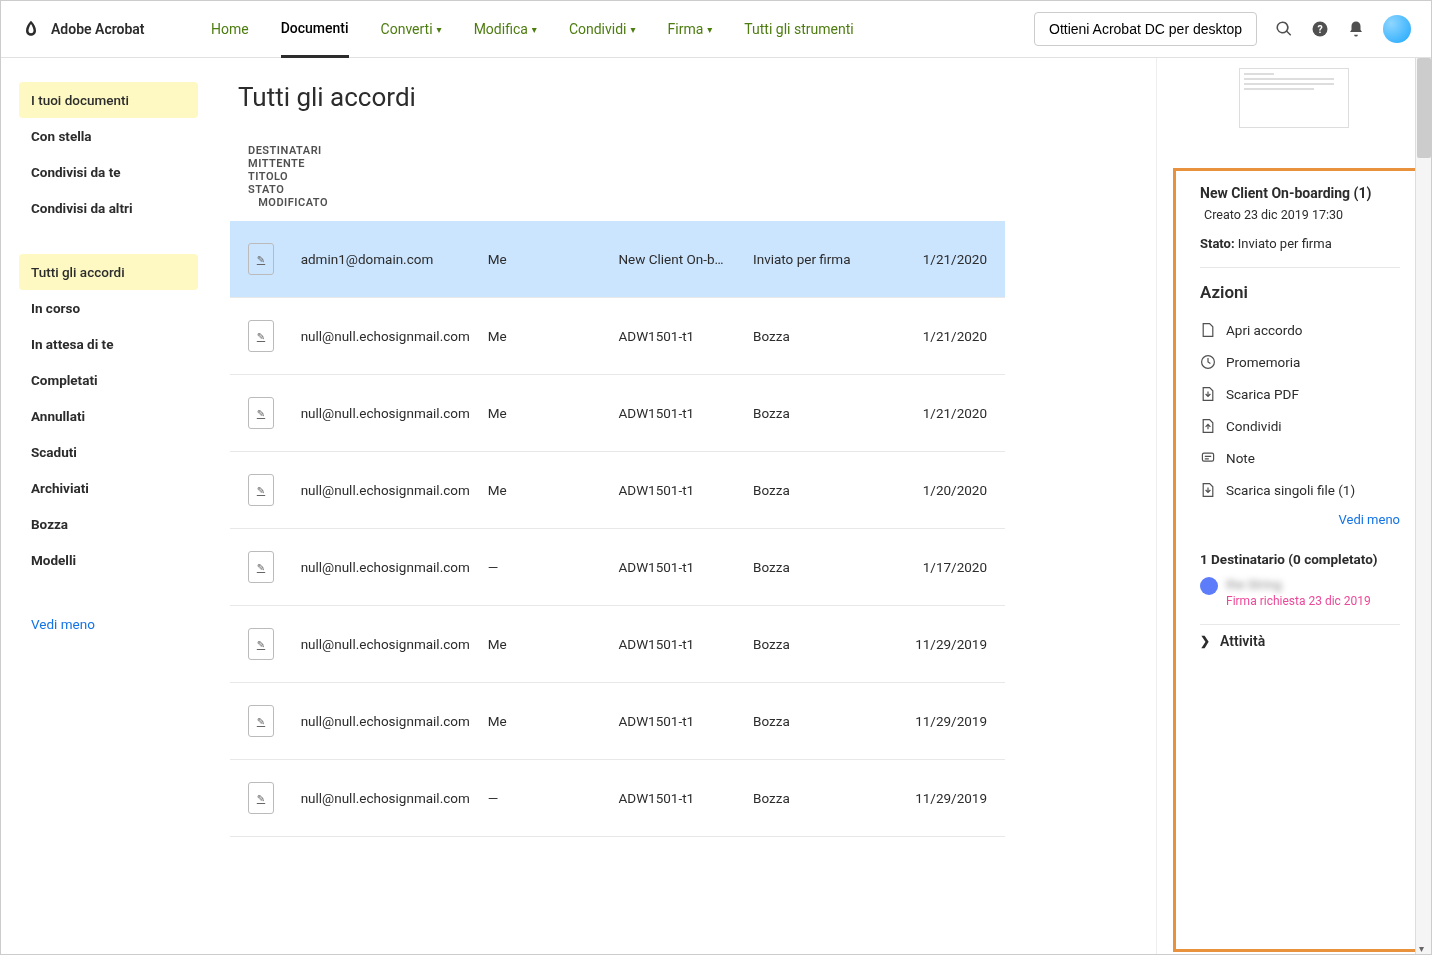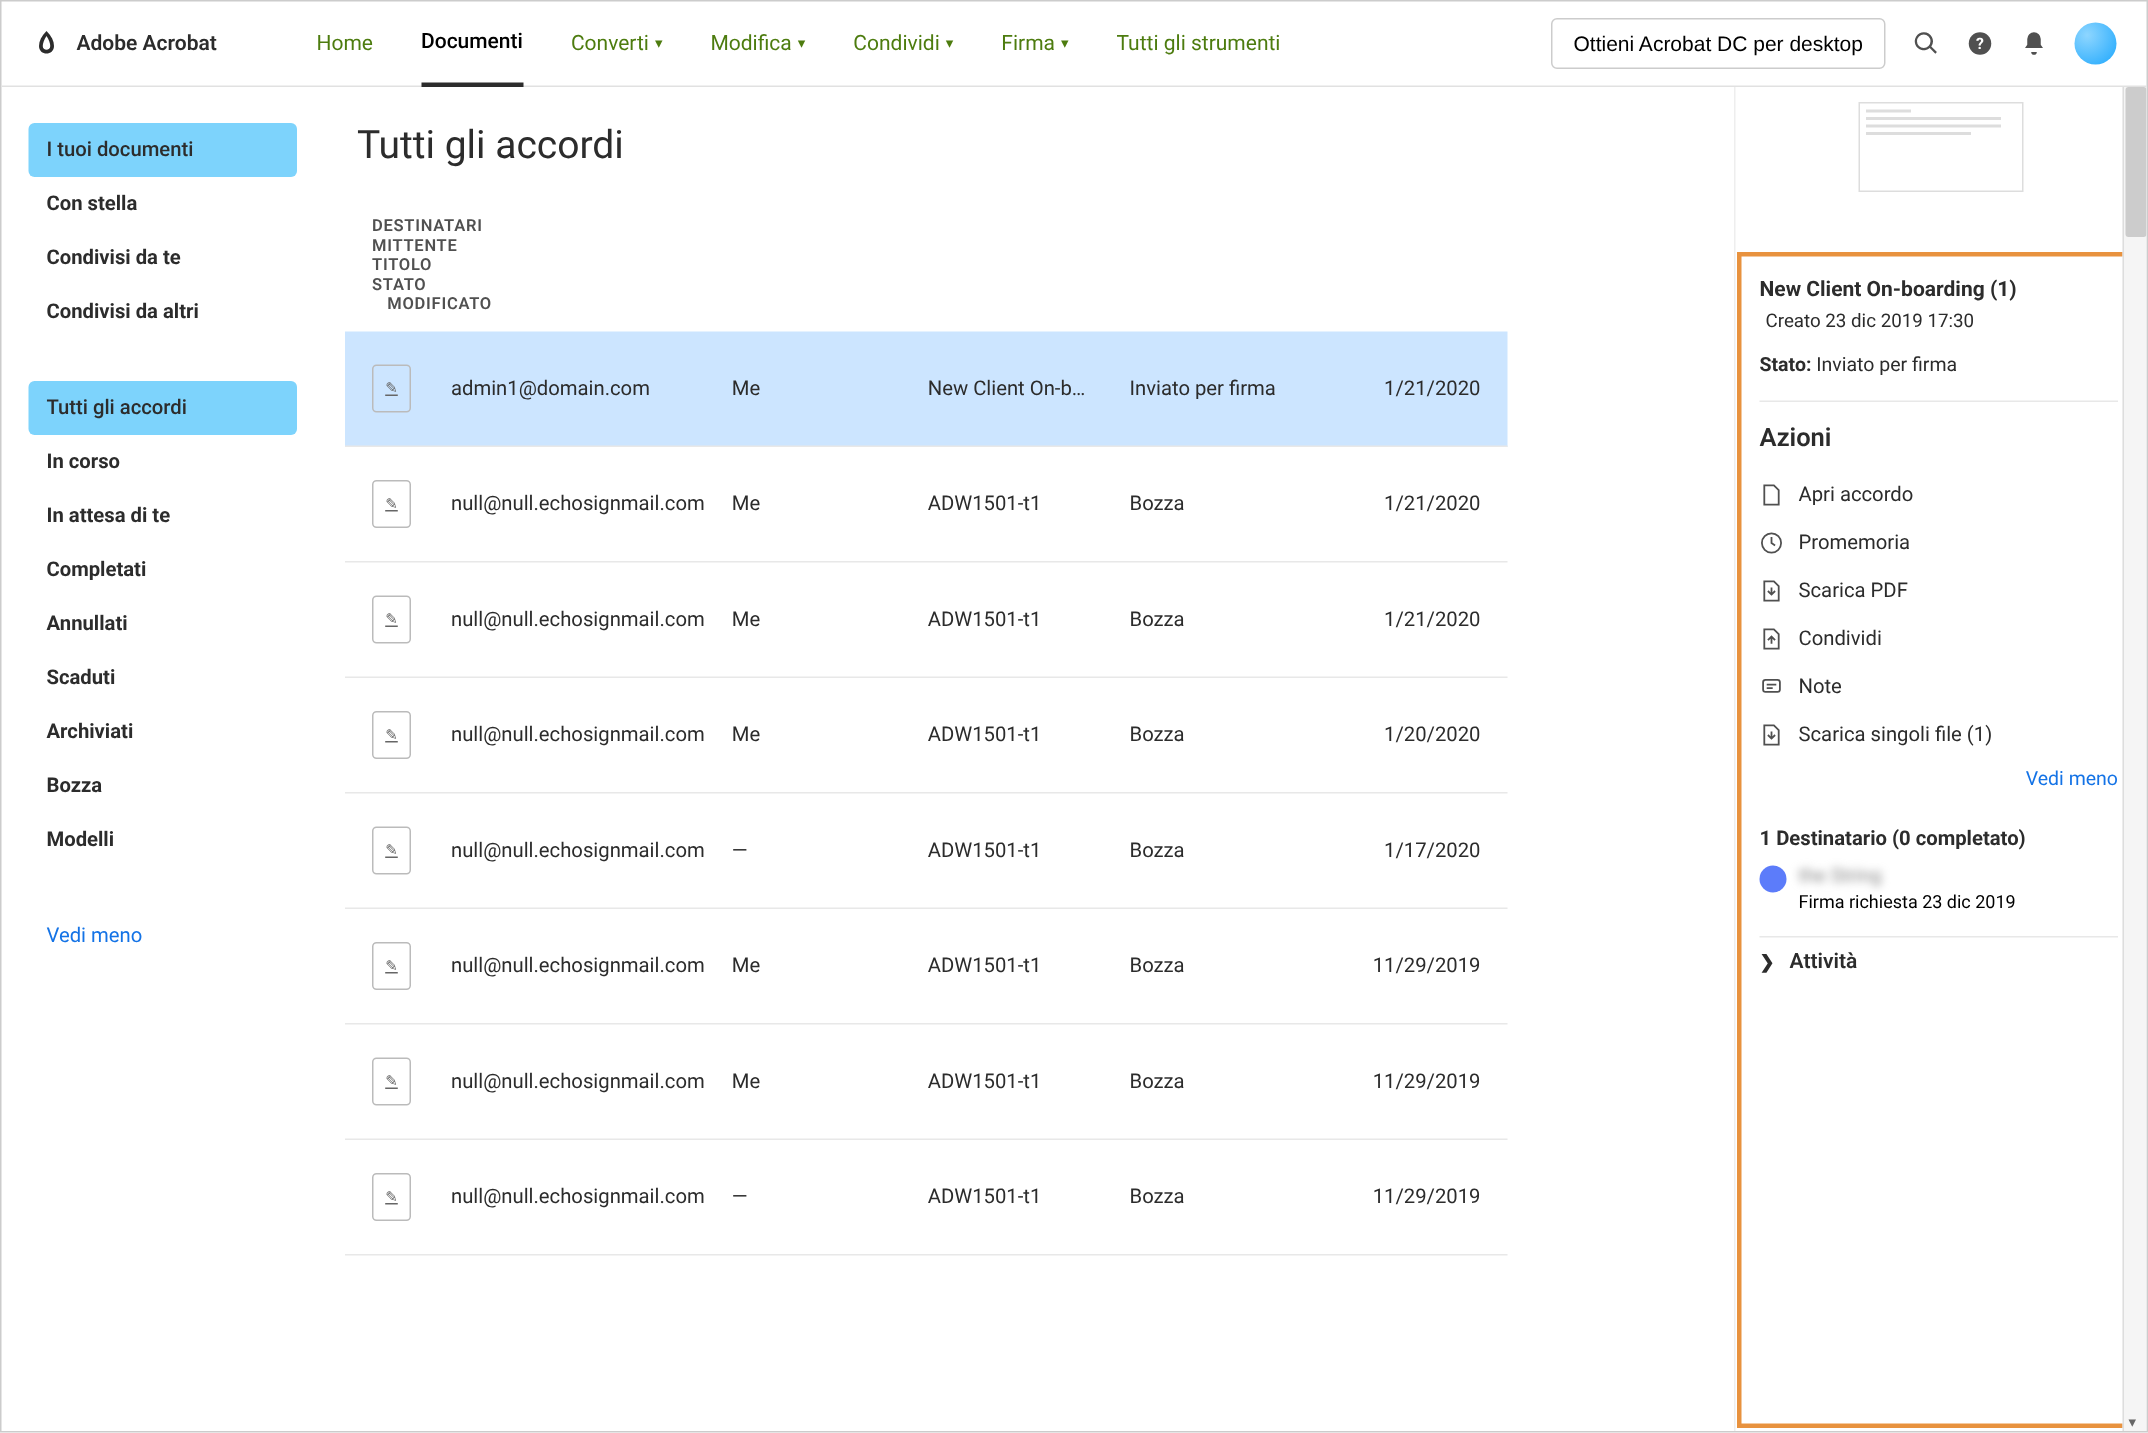--- a/index.html
+++ b/index.html
@@ -19,21 +19,21 @@
 .icon-btn { width: 18px; height: 18px; cursor: pointer; fill: #505050; }
 .avatar { width: 28px; height: 28px; border-radius: 50%; background: radial-gradient(circle at 30% 30%, #8ed6ff, #1ea7fd); cursor: pointer; }
 
 
 .main { display: flex; height: calc(955px - 57px); }
 
 
 .sidebar { width: 215px; padding: 24px 18px; }
 .side-group { margin-bottom: 28px; }
 .side-item { padding: 10px 12px; border-radius: 4px; cursor: pointer; font-size: 13.5px; color: #2c2c2c; font-weight: bold; }
-.side-item.selected { background: #7dd3fc; font-weight: 500; }
+.side-item.selected { background: #fef9c3; font-weight: 500; }
 .side-link { color: #1473e6; font-size: 13.5px; padding: 10px 12px; cursor: pointer; }
 
 
 .content { flex: 1; padding: 24px 0 0 14px; overflow-y: auto; position: relative; }
 .page-title { font-size: 26px; font-weight: 400; margin-bottom: 20px; padding-left: 8px; }
 
 .table { width: 775px; }
 .thead { display: flex; padding: 12px 18px; font-size: 11px; font-weight: 600; color: #505050; letter-spacing: 0.5px; flex-direction: column; }
 .col-icon { width: 54px; }
 .col-dest { width: 192px; }
@@ -46,37 +46,37 @@
 .row.selected { background: #cce5ff; }
 .doc-icon-box { width: 26px; height: 32px; border: 1px solid #bbb; border-radius: 3px; display: flex; align-items: center; justify-content: center; }
 .doc-sign { font-size: 10px; color: #666; text-decoration: underline; }
 
 
 .details { width: 275px; border-left: 1px solid #eee; position: relative; height: 100%; display: flex; flex-direction: column; }
 .preview-box { height: 110px; display: flex; align-items: flex-start; justify-content: center; padding-top: 10px; }
 .preview-doc { width: 110px; height: 60px; border: 1px solid #ddd; background: #fff; padding: 4px; }
 .preview-line { height: 2px; background: #ddd; margin-bottom: 3px; }
 
-.details-inner { border: 3px solid #e8923e; flex: 1; padding: 14px 12px; margin: 0 4px 4px 1px; overflow-y: auto; }
+.details-inner { border: 3px solid #e8923e; flex: 1; padding: 14px 24px; margin: 0 4px 4px 16px; overflow-y: auto; }
 .detail-title { font-weight: 700; font-size: 14px; margin-bottom: 6px; }
 .detail-meta { font-size: 12.5px; color: #2c2c2c; margin-bottom: 14px; padding-left: 4px; }
 .detail-state { font-size: 13px; margin-bottom: 16px; }
 .detail-state b { font-weight: 700; }
 .detail-hr { border: none; border-top: 1px solid #e8e8e8; margin-bottom: 14px; }
 
 .actions-title { font-size: 17px; font-weight: 600; margin-bottom: 12px; }
 .action-item { display: flex; align-items: center; gap: 10px; padding: 8px 0; cursor: pointer; font-size: 13.5px; }
 .action-icon { width: 16px; height: 16px; flex-shrink: 0; }
 .vedi-meno { text-align: right; color: #1473e6; font-size: 13px; cursor: pointer; padding: 6px 0 14px; }
 
 .recip-title { font-weight: 700; font-size: 13.5px; margin: 10px 0; }
 .recip-row { display: flex; align-items: flex-start; gap: 8px; margin-bottom: 16px; }
 .recip-avatar { width: 18px; height: 18px; border-radius: 50%; background: #5c7cfa; flex-shrink: 0; }
 .recip-name { filter: blur(3px); color: #888; font-size: 13px; }
-.recip-sub { font-size: 12px; color: #000000; margin-top: 2px; }
+.recip-sub { font-size: 12px; color: #ec4899; margin-top: 2px; }
 
 .activity-row { display: flex; align-items: center; gap: 10px; padding: 8px 0; cursor: pointer; font-size: 14px; font-weight: 600; border-top: 1px solid #e8e8e8; margin-top: 10px; }
 .chev-right { font-size: 12px; }
 
 .scrollbar-right { position: absolute; right: 0; top: 0; width: 16px; height: 100%; background: #f5f5f5; border-left: 1px solid #ddd; }
 .scroll-thumb { position: absolute; top: 0; left: 1px; width: 14px; height: 100px; background: #ccc; border-radius: 2px; }
 .scroll-arrow { position: absolute; left: 3px; font-size: 10px; color: #666; }
 .scroll-arrow.down { bottom: 2px; }
 </style>
 </head>

